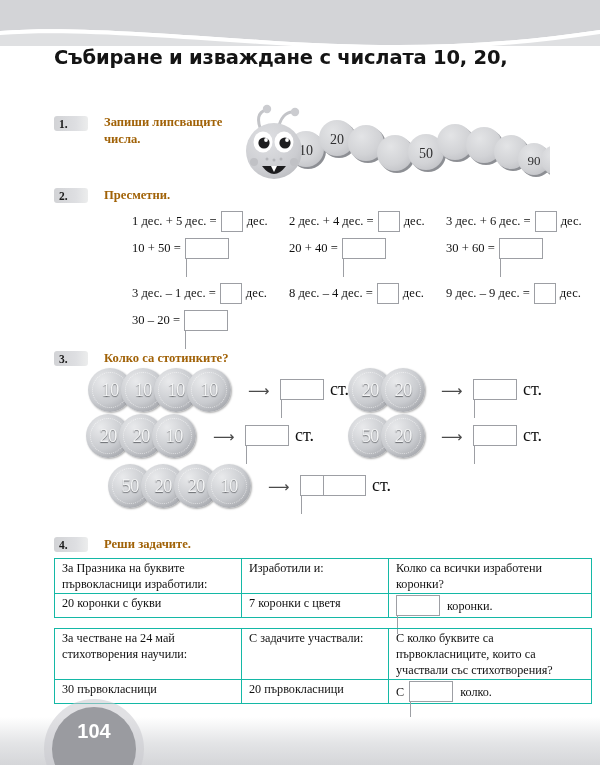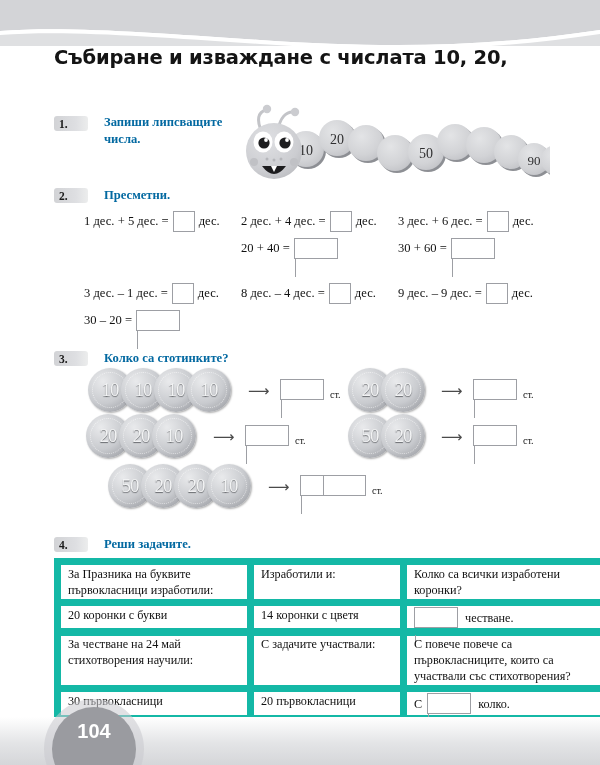--- a/index.html
+++ b/index.html
@@ -84,21 +84,21 @@
     display: flex;
     align-items: center;
     padding-left: 5px;
     box-sizing: border-box;
   }
   .ex-text {
     position: absolute;
     font-weight: bold;
     font-size: 12.6px;
     line-height: 1.34;
-    color: #0369a1;
+    color: #a16207;
   }
 
   
   .box {
     display: inline-block;
     border: 1px solid #9d9fa4;
     background: #fff;
     vertical-align: middle;
     box-sizing: border-box;
   }
@@ -110,21 +110,21 @@
   .box3 .third { width: 22px; height: 100%; float: left; box-sizing: border-box; }
   .box3 .third + .third { border-left: 1px solid #9d9fa4; }
 
   
   .calc-grid {
     position: absolute;
     left: 84px;
     top: 208px;
     width: 462px;
   }
-  .calc-row { position: relative; height: 62px; }
+  .calc-row { position: relative; height: 62px; margin-left: 48px; }
   .calc-col {
     position: absolute;
     top: 0;
     width: 160px;
     font-size: 12.6px;
   }
   .calc-col.c0 { left: 0; }
   .calc-col.c1 { left: 157px; }
   .calc-col.c2 { left: 314px; }
   .calc-line {
@@ -166,35 +166,35 @@
   .coin-val { position: relative; z-index: 2; letter-spacing: -1px; }
   .arrow {
     position: absolute;
     font-size: 15px;
     color: #4a4a4a;
     line-height: 1;
   }
   .ans {
     position: absolute;
     display: flex;
-    align-items: flex-end;
-    font-size: 10px;
+    align-items: flex-start;
+    font-size: 18px;
   }
   .ans .unit { margin-left: 6px; }
 
   
   .tbl {
     position: absolute;
     border-collapse: collapse;
     font-size: 12.2px;
     width: 492px;
     table-layout: fixed;
   }
   .tbl td {
-    border: 7px solid #14b8a6;
+    border: 1px solid #14b8a6;
     padding: 1px 7px;
     vertical-align: top;
     line-height: 1.32;
   }
   .tbl .c-a { width: 172px; }
   .tbl .c-b { width: 132px; }
   .tbl .c-c { width: 188px; }
   .cell-inline { display: flex; align-items: center; white-space: nowrap; }
   .cell-inline .lead { margin-right: 5px; }
   .cell-inline .tail { margin-left: 7px; }
@@ -305,20 +305,27 @@
 
   <div class="calc-grid">
 
     <div class="calc-row">
       <div class="calc-col c0">
         <div class="calc-line">
           <span class="t">1 дес. + 5 дес. =</span>
           <span class="box box1"></span>
           <span class="t2">дес.</span>
         </div>
+        <div class="calc-line">
+          <span class="t">10 + 50 =</span>
+          <span class="box box2">
+              <span class="half"></span>
+              <span class="half"></span>
+            </span>
+        </div>
       </div>
       <div class="calc-col c1">
         <div class="calc-line">
           <span class="t">2 дес. + 4 дес. =</span>
           <span class="box box1"></span>
           <span class="t2">дес.</span>
         </div>
         <div class="calc-line">
           <span class="t">20 + 40 =</span>
           <span class="box box2">
@@ -497,40 +504,40 @@
 
   <table class="tbl" style="left:54px; top:558px;">
     <tbody>
         <tr>
       <td class="c-a">За Празника на буквите първокласници изработили:</td>
       <td class="c-b">Изработили и:</td>
       <td class="c-c">Колко са всички изработени коронки?</td>
     </tr>
     <tr>
       <td class="c-a">20 коронки с букви</td>
-      <td class="c-b">14 коронки с цветя</td>
+      <td class="c-b">7 коронки с цветя</td>
       <td class="c-c">
         <span class="cell-inline">
           <span class="box box2">
                 <span class="half"></span>
                 <span class="half"></span>
               </span>
-          <span class="tail">честване.</span>
+          <span class="tail">коронки.</span>
         </span>
       </td>
     </tr>
   </tbody>
     </table>
 
   <table class="tbl" style="left:54px; top:628px;">
     <tbody>
         <tr>
       <td class="c-a">За честване на 24 май стихотворения научили:</td>
       <td class="c-b">С задачите участвали:</td>
-      <td class="c-c">С повече повече са първокласниците, които са участвали със стихотворения?</td>
+      <td class="c-c">С колко буквите са първокласниците, които са участвали със стихотворения?</td>
     </tr>
     <tr>
       <td class="c-a">30 първокласници</td>
       <td class="c-b">20 първокласници</td>
       <td class="c-c">
         <span class="cell-inline">
           <span class="lead">С</span>
           <span class="box box2">
                 <span class="half"></span>
                 <span class="half"></span>

